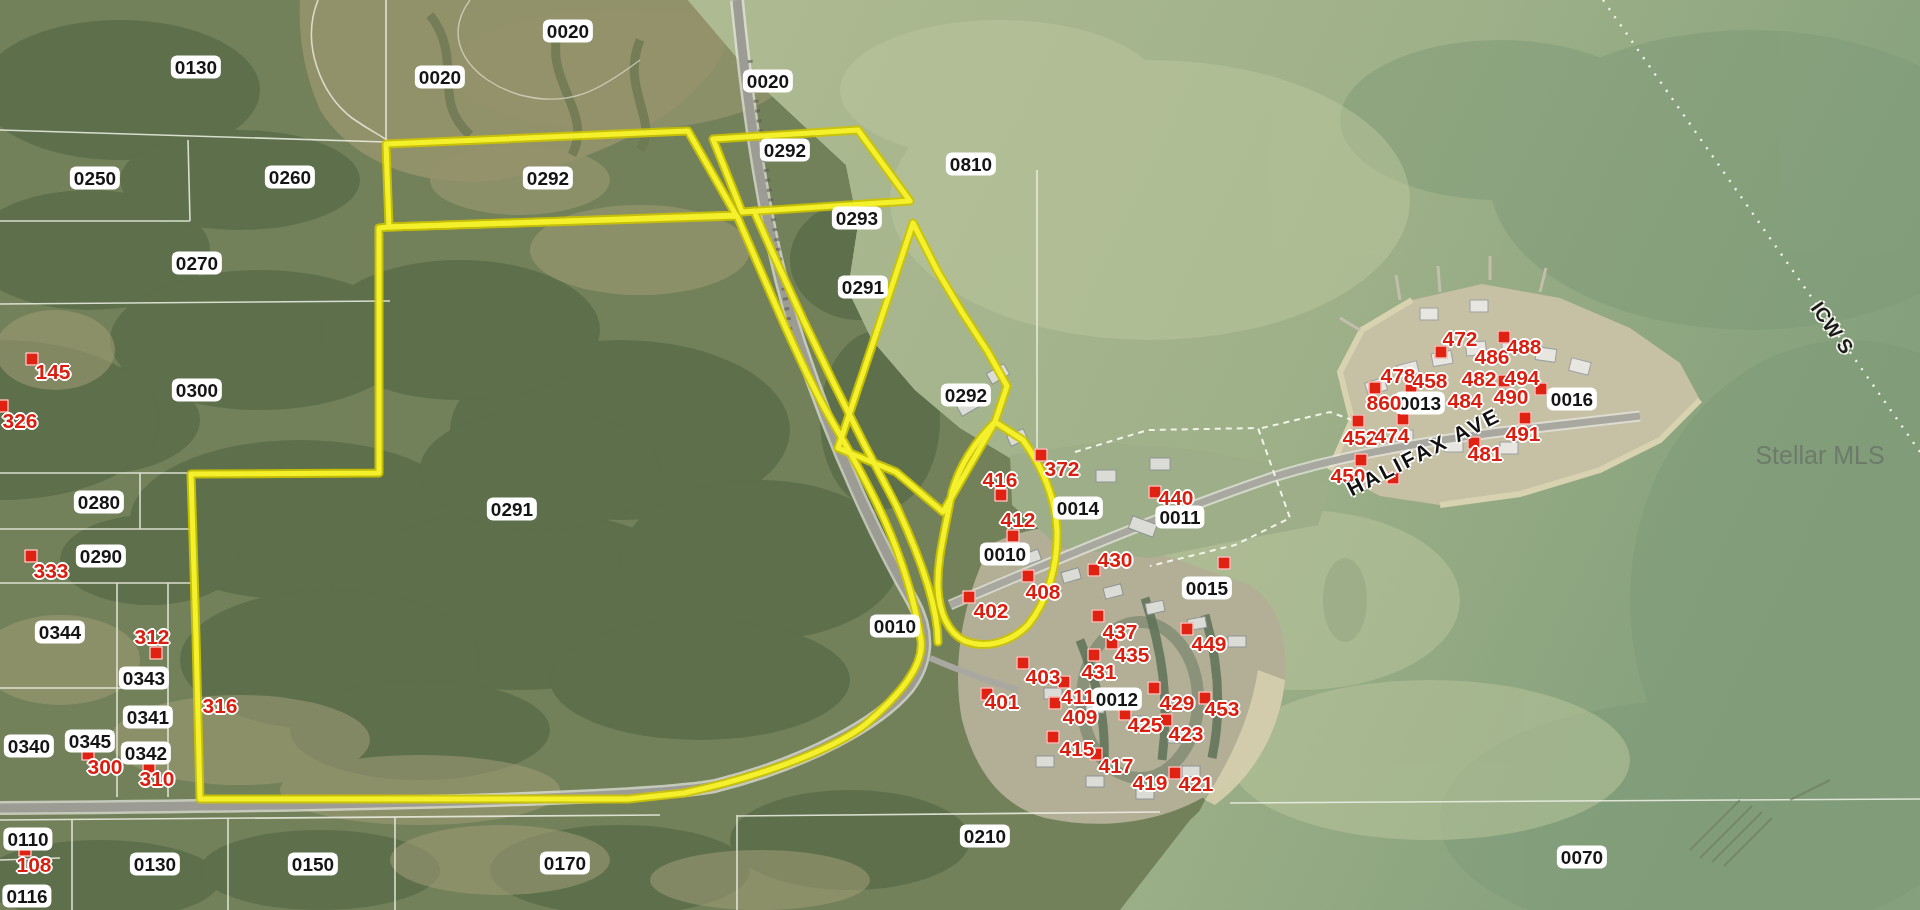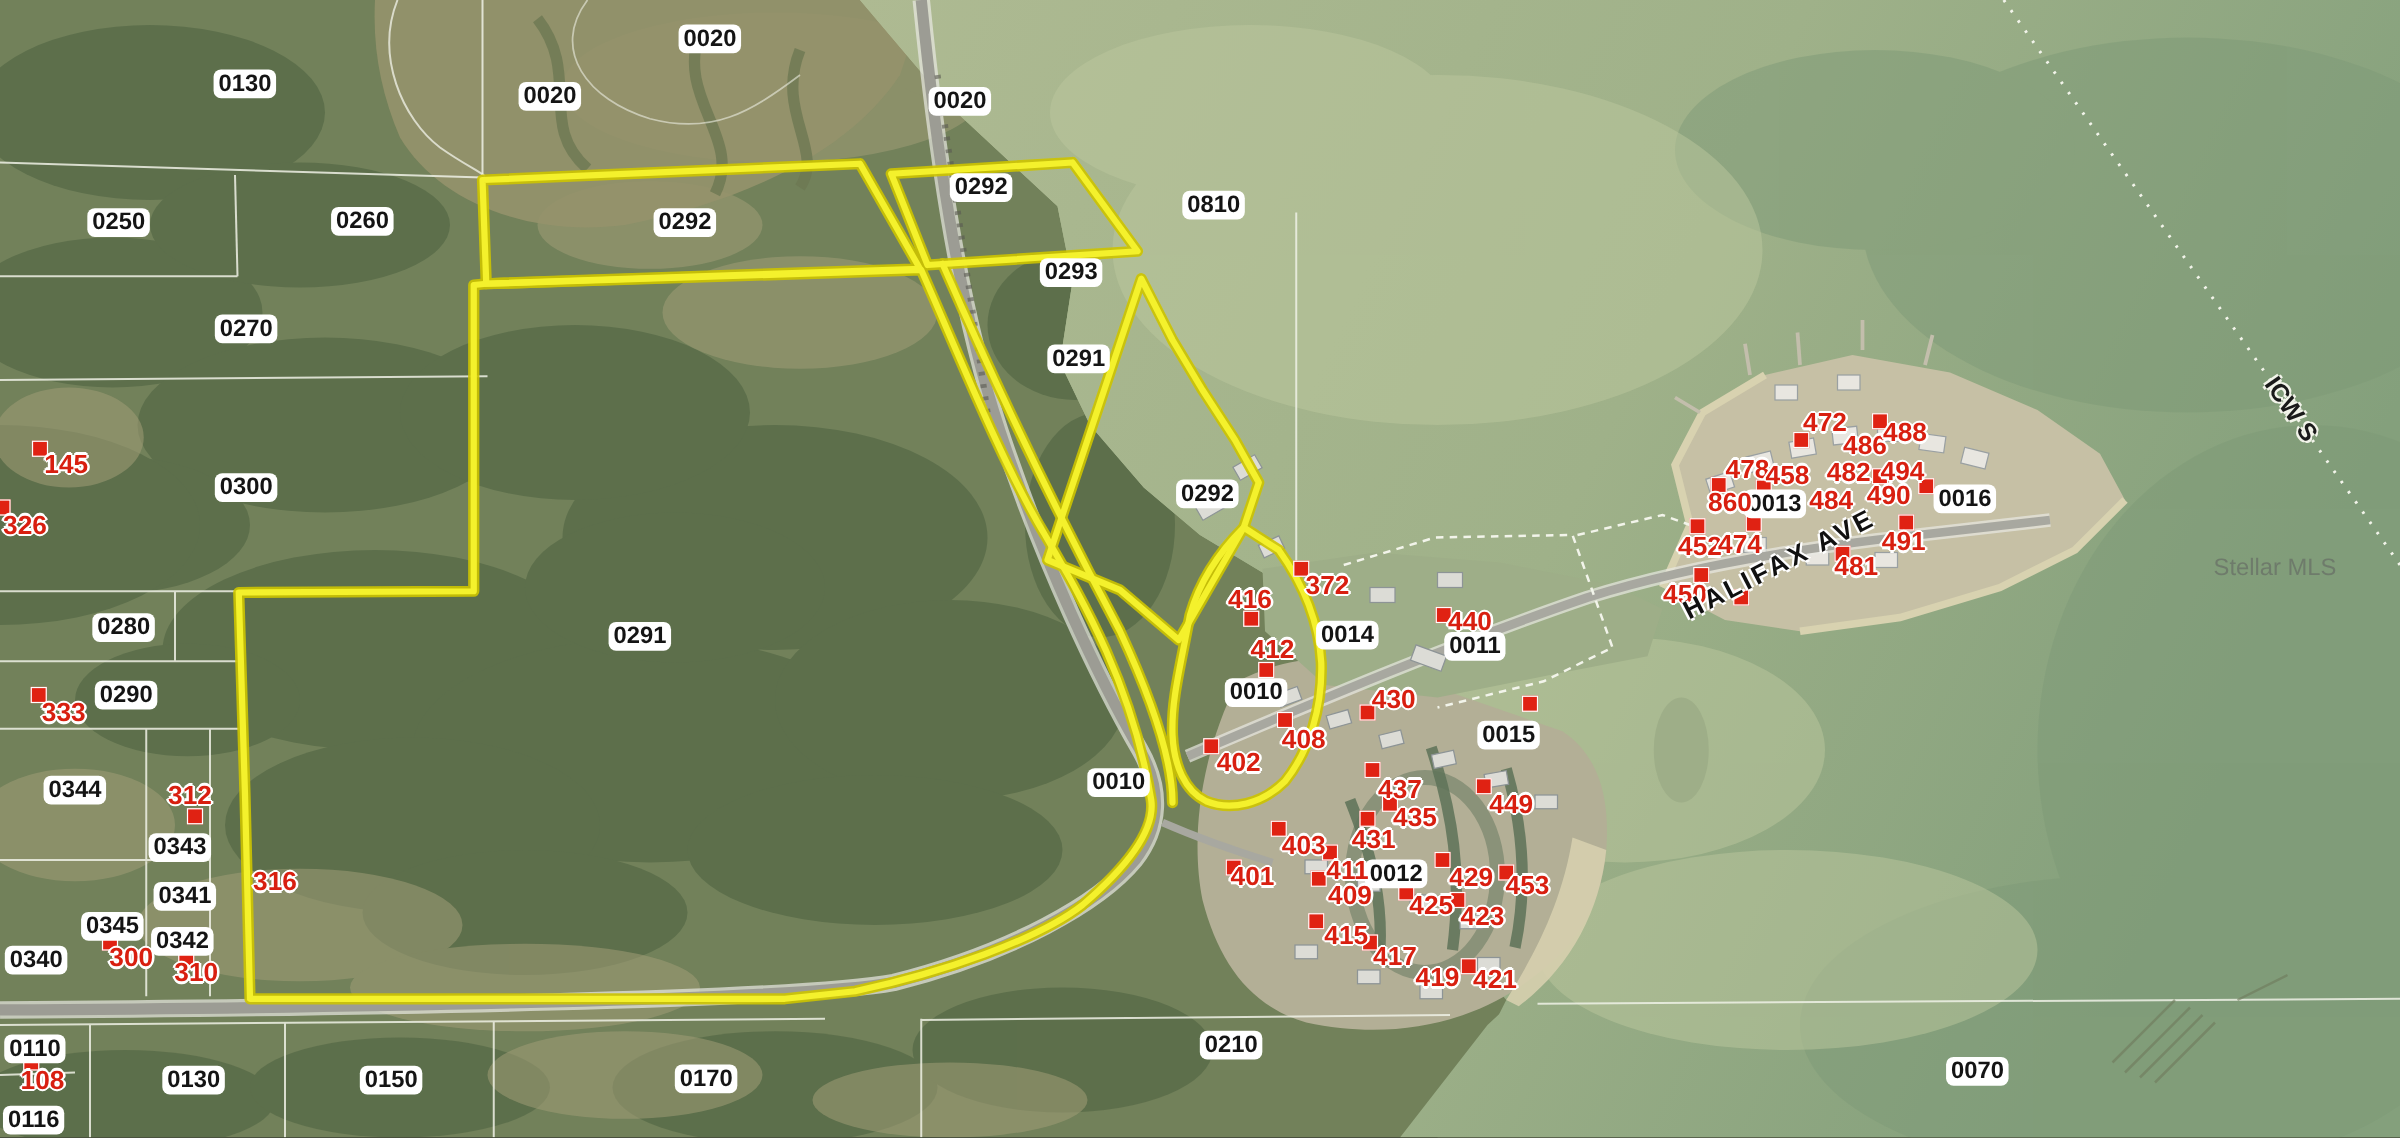--- a/index.html
+++ b/index.html
@@ -21,21 +21,21 @@
   #halifax{position:absolute;left:1424px;top:452px;z-index:32;color:#101010;
            font-size:21px;font-weight:600;letter-spacing:3px;white-space:nowrap;
            transform:translate(-50%,-50%) rotate(-27deg);
            text-shadow:-2px 0 0 #fff,2px 0 0 #fff,0 -2px 0 #fff,0 2px 0 #fff;}
   #icw{position:absolute;left:1832px;top:328px;z-index:32;color:#1a1a1a;
        font-size:20px;font-weight:600;white-space:nowrap;
        transform:translate(-50%,-50%) rotate(55deg);
        text-shadow:-2px 0 0 #f2f4ea,2px 0 0 #f2f4ea,0 -2px 0 #f2f4ea,0 2px 0 #f2f4ea;}
   #watermark{position:absolute;left:1820px;top:455px;z-index:33;
              transform:translate(-50%,-50%);color:rgba(95,95,95,.55);
-             font-size:19px;white-space:nowrap;}
+             font-size:25px;white-space:nowrap;}
 </style>
 </head>
 <body>
 
 <div id="stage">
 
   <svg id="mapart" width="1920" height="910" viewBox="0 0 1920 910">
     <defs>
       <linearGradient id="waterg" x1="0" y1="0" x2="1" y2="0.35">
         <stop offset="0" stop-color="#aeba92"></stop>
@@ -272,21 +272,21 @@
       <div class="plabel" style="left: 863px; top: 287px;">0291</div>
       <div class="plabel" style="left: 966px; top: 395px;">0292</div>
       <div class="plabel" style="left: 971px; top: 164px; text-align: center;">0810</div>
       <div class="plabel" style="left: 512px; top: 509px;">0291</div>
       <div class="plabel" style="left: 99px; top: 502px;">0280</div>
       <div class="plabel" style="left: 101px; top: 556px;">0290</div>
       <div class="plabel" style="left: 60px; top: 632px;">0344</div>
       <div class="plabel" style="left: 144px; top: 678px;">0343</div>
       <div class="plabel" style="left: 148px; top: 717px;">0341</div>
       <div class="plabel" style="left: 90px; top: 741px;">0345</div>
-      <div class="plabel" style="left: 29px; top: 768px;">0340</div>
+      <div class="plabel" style="left: 29px; top: 746px;">0340</div>
       <div class="plabel" style="left: 146px; top: 753px;">0342</div>
       <div class="plabel" style="left: 28px; top: 839px; text-align: center;">0110</div>
       <div class="plabel" style="left: 27px; top: 896px;">0116</div>
       <div class="plabel" style="left: 155px; top: 864px;">0130</div>
       <div class="plabel" style="left: 313px; top: 864px;">0150</div>
       <div class="plabel" style="left: 565px; top: 863px;">0170</div>
       <div class="plabel" style="left: 1005px; top: 554px;">0010</div>
       <div class="plabel" style="left: 895px; top: 626px;">0010</div>
       <div class="plabel" style="left: 1078px; top: 508px;">0014</div>
       <div class="plabel" style="left: 1180px; top: 517px;">0011</div>

